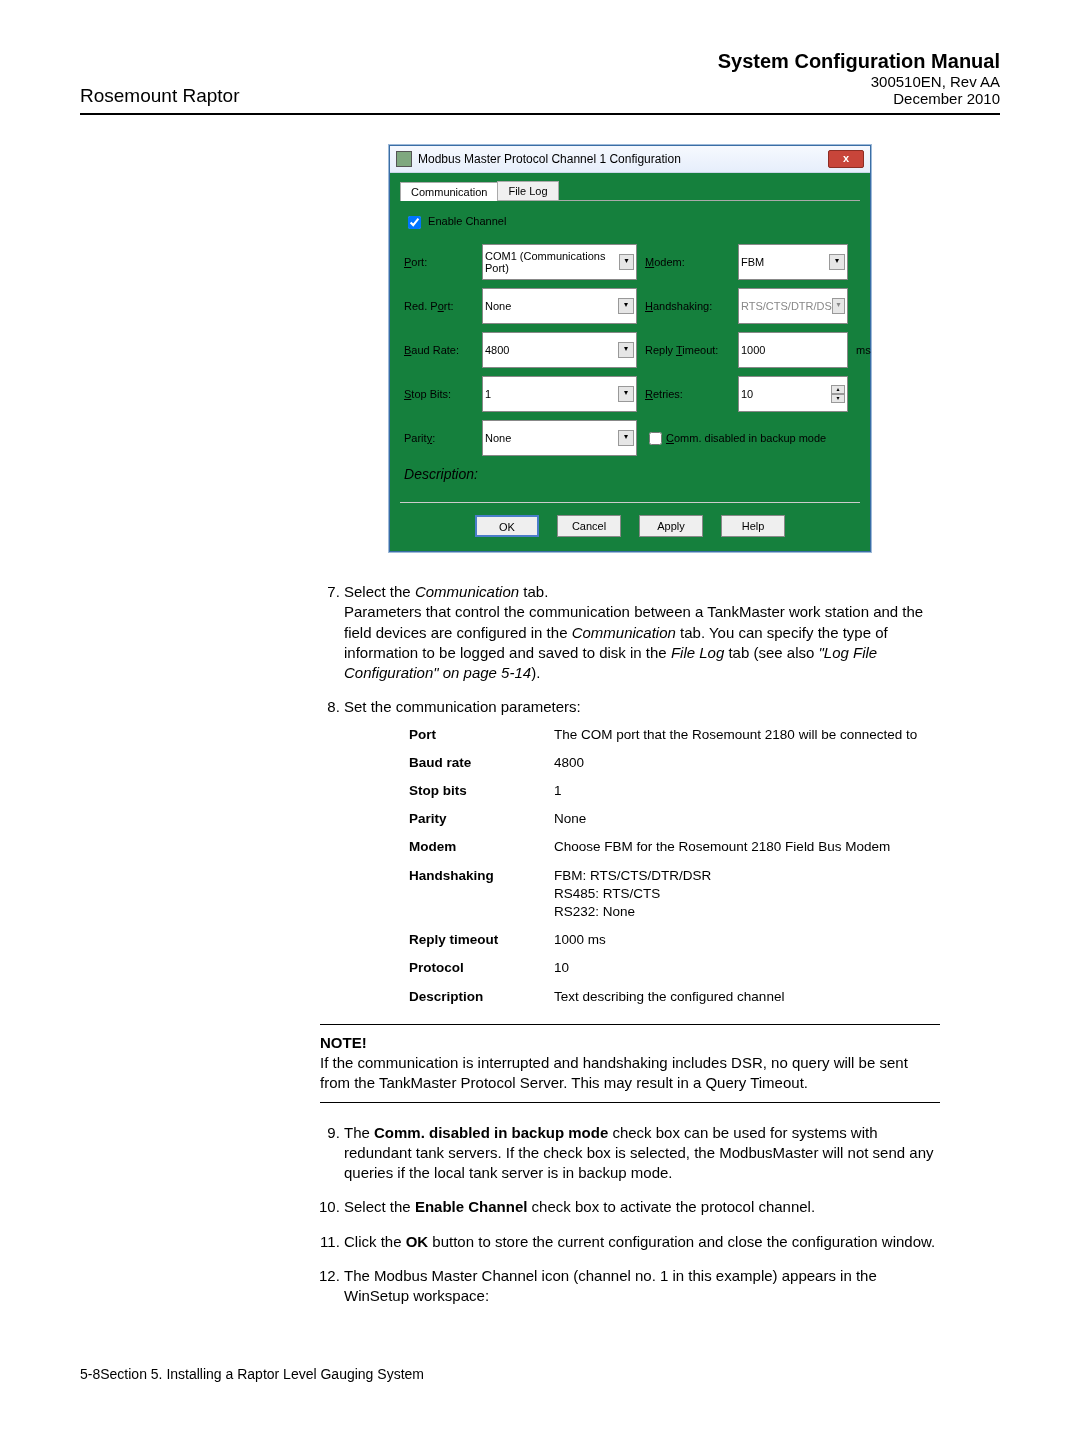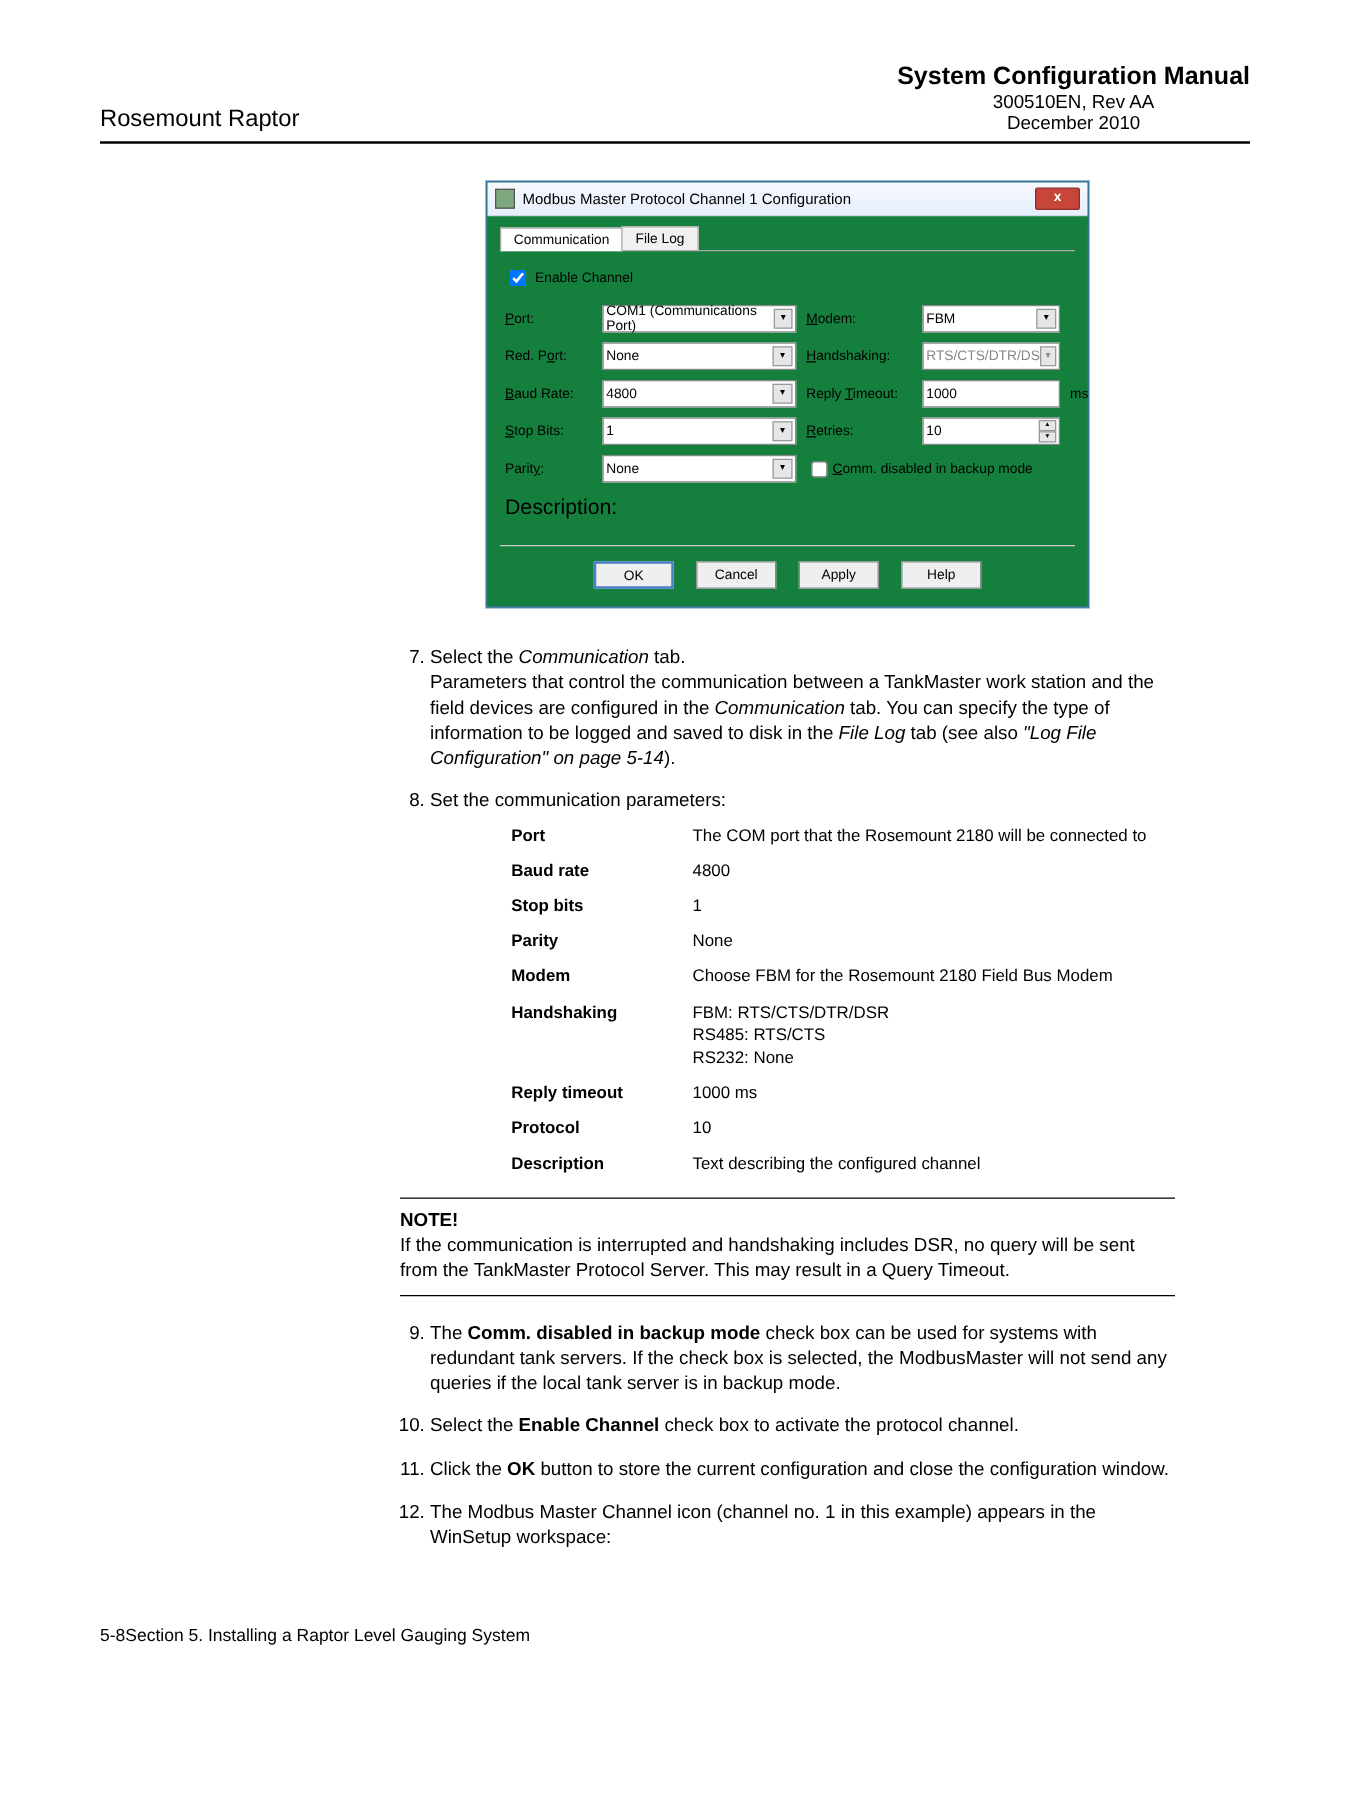--- a/index.html
+++ b/index.html
@@ -17,21 +17,21 @@
     justify-content: space-between;
     align-items: flex-end;
     border-bottom: 2px solid #000;
     padding-bottom: 6px;
     margin-bottom: 30px;
   }
   .header-left {
     font-size: 19px;
   }
   .header-right {
-    text-align: center;
+    text-align: right;
   }
   .header-title {
     font-size: 20px;
     font-weight: bold;
   }
   .header-sub {
     font-size: 15px;
   }
   .main-col {
     margin-left: 240px;
@@ -109,21 +109,21 @@
     column-gap: 8px;
     align-items: center;
     margin-left: 4px;
   }
   .form-grid label {
     font-size: 11px;
     white-space: nowrap;
   }
   .form-grid .ul { text-decoration: underline; text-decoration-color: #000; }
   .combo, .txt, .spin {
-    height: 22px;
+    height: 36px;
     border: 1px solid #888;
     background: #fff;
     font-size: 11px;
     padding: 0 2px;
     display: flex;
     align-items: center;
     justify-content: space-between;
     box-sizing: border-box;
   }
   .combo.disabled { color: #888; }
@@ -136,21 +136,21 @@
     line-height: 12px;
   }
   .spin-arrows {
     display: flex; flex-direction: column;
     width: 14px;
   }
   .spin-arrows div {
     height: 7px; font-size: 6px; line-height: 6px;
     background: #e6e6e6; border: 1px solid #999; text-align: center;
   }
-  .desc-row { margin: 10px 0 0 4px; font-size: 17px; }
+  .desc-row { margin: 10px 0 0 4px; font-size: 14px; font-style: italic; }
   .btn-row {
     display: flex;
     justify-content: center;
     gap: 18px;
     padding: 12px 0 4px 0;
     border-top: 1px solid #ccc;
     margin-top: 20px;
   }
   .dlg-btn {
     min-width: 64px;

